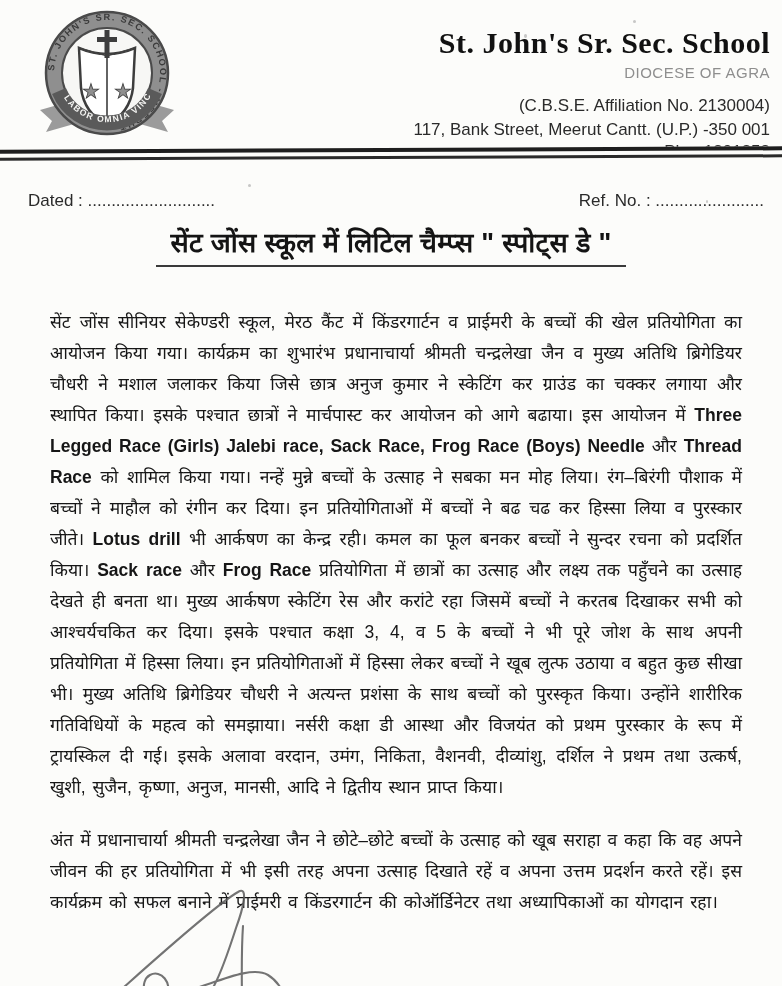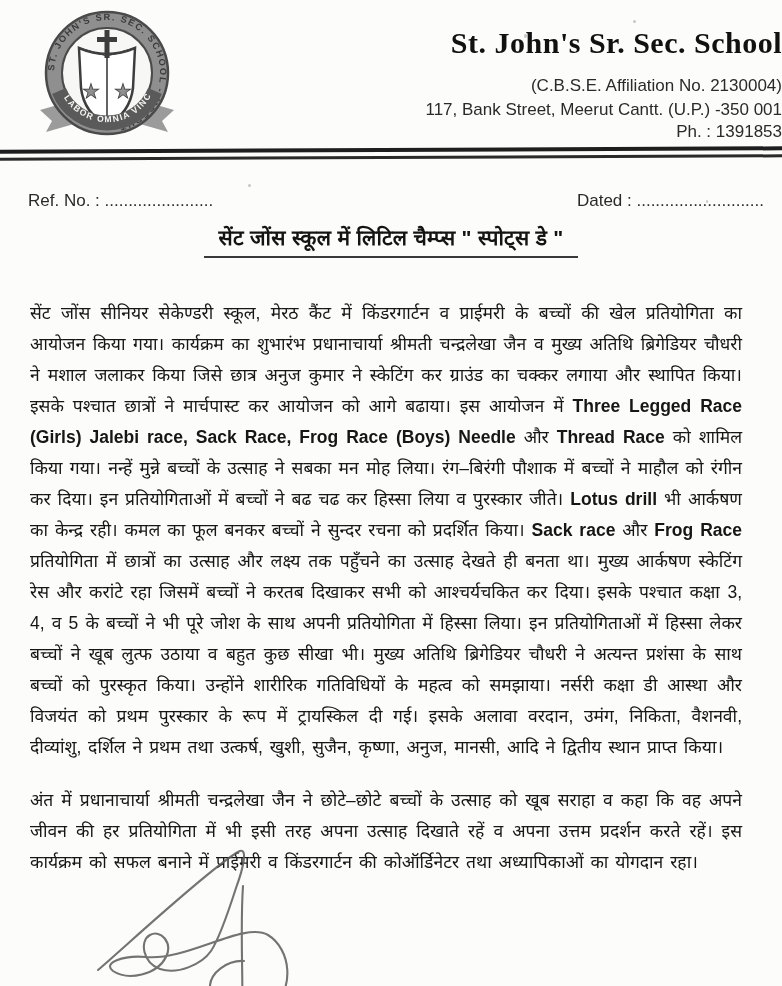--- a/index.html
+++ b/index.html
@@ -9,21 +9,21 @@
     margin:0 auto;
     background:#fcfcfa;
     font-family:"Liberation Sans","DejaVu Sans",sans-serif;
     color:#1c1c1c;
     overflow:hidden;
   }
   
   .header{position:relative;height:148px;}
   .logo{position:absolute;left:32px;top:6px;width:150px;height:142px;}
   .header-text{
-    position:absolute;right:0;top:26px;width:420px;
+    position:absolute;right:12px;top:26px;width:420px;
     text-align:right;line-height:1.15;
   }
   .school-name{
     font-family:"Liberation Serif","DejaVu Serif",serif;
     font-weight:bold;font-size:30px;letter-spacing:.5px;color:#111;
   }
   .diocese{font-size:15px;color:#8e8e8e;margin-top:3px;letter-spacing:.5px;}
   .affiliation{font-size:17px;color:#2a2a2a;margin-top:15px;}
   .address{font-size:17px;color:#2a2a2a;margin-top:5px;}
   .phone{font-size:17px;color:#2a2a2a;margin-top:2px;}
@@ -34,25 +34,25 @@
     background:#fcfcfa;transform:rotate(-.25deg);
   }
   
   .ref-row{
     display:flex;justify-content:space-between;
     padding:32px 18px 0 28px;font-size:17px;color:#2a2a2a;
   }
   
   .title-wrap{text-align:center;margin-top:12px;}
   .doc-title{
-    display:inline-block;font-size:21px;font-weight:bold;color:#141414;
+    display:inline-block;font-size:27px;font-weight:bold;color:#141414;
     border-bottom:2px solid #3a3a3a;padding:0 14px 5px 14px;letter-spacing:.3px;text-align:right;
   }
   
-  .body-text{padding:40px 40px 0 30px;}
+  .body-text{padding:40px 40px 0 50px;}
   .para{
     margin:0 0 22px 0;
     font-size:17.5px;line-height:31px;
     text-align:justify;color:#161616;
     word-spacing:2px;
   }
   .en-b{font-weight:bold;font-family:"Liberation Sans",sans-serif;}
   
   .sign-block{position:relative;height:190px;margin-top:6px;}
   .sig-svg{position:absolute;left:92px;top:-58px;width:230px;height:252px;z-index:3;pointer-events:none;}
@@ -96,31 +96,32 @@
       <text x="91" y="92" font-size="20" text-anchor="middle" fill="#8f8f8f" stroke="#3d3d3d" stroke-width=".8">★</text>
 
       <path d="M 27,85 a 52,52 0 0 0 96,0" fill="none" stroke="#5a5a5a" stroke-width="15"></path>
       <text font-size="8.6" font-weight="bold" fill="#f5f5f3" letter-spacing="1.4" font-family="Liberation Sans, sans-serif">
         <textPath href="#mottoPath" startOffset="4">LABOR OMNIA VINCIT</textPath>
       </text>
     </svg>
 
     <div class="header-text">
       <div class="school-name">St. John's Sr. Sec. School</div>
+      <div class="diocese">DIOCESE OF AGRA</div>
       <div class="affiliation">(C.B.S.E. Affiliation No. 2130004)</div>
       <div class="address">117, Bank Street, Meerut Cantt. (U.P.) -350 001</div>
       <div class="phone">Ph. : 1391853</div>
     </div>
   </div>
 
   <div class="rule-double"></div>
 
   <div class="ref-row">
+    <span>Dated : ...........................</span>
     <span>Ref. No. : .......................</span>
-    <span>Dated : ...........................</span>
   </div>
 
   <div class="title-wrap">
     <span class="doc-title">सेंट जोंस स्कूल में लिटिल चैम्प्स " स्पोट्स डे "</span>
   </div>
 
   <div class="body-text">
       <p class="para"><span>सेंट जोंस सीनियर सेकेण्डरी स्कूल, मेरठ कैंट में किंडरगार्टन व प्राईमरी के बच्चों की खेल प्रतियोगिता का आयोजन किया गया। कार्यक्रम का शुभारंभ प्रधानाचार्या श्रीमती चन्द्रलेखा जैन व मुख्य अतिथि ब्रिगेडियर चौधरी ने मशाल जलाकर किया जिसे छात्र अनुज कुमार ने स्केटिंग कर ग्राउंड का चक्कर लगाया और स्थापित किया। इसके पश्चात छात्रों ने मार्चपास्ट कर आयोजन को आगे बढाया। इस आयोजन में </span><span class="en-b">Three Legged Race (Girls) Jalebi race, Sack Race,  Frog Race (Boys)  Needle</span><span> और </span><span class="en-b">Thread Race</span><span> को शामिल किया गया। नन्हें मुन्ने बच्चों के उत्साह ने सबका मन मोह लिया। रंग–बिरंगी पौशाक में बच्चों ने माहौल को रंगीन कर दिया। इन प्रतियोगिताओं में बच्चों ने बढ चढ कर हिस्सा लिया व पुरस्कार जीते। </span><span class="en-b">Lotus drill</span><span> भी आर्कषण का केन्द्र रही। कमल का फूल बनकर बच्चों ने सुन्दर रचना को प्रदर्शित किया। </span><span class="en-b">Sack race</span><span> और </span><span class="en-b">Frog Race</span><span> प्रतियोगिता में छात्रों का उत्साह और लक्ष्य तक पहुँचने का उत्साह देखते ही बनता था। मुख्य आर्कषण स्केटिंग रेस और करांटे रहा जिसमें बच्चों ने करतब दिखाकर सभी को आश्चर्यचकित कर दिया। इसके पश्चात कक्षा 3, 4, व 5 के बच्चों ने भी पूरे जोश के साथ अपनी प्रतियोगिता में हिस्सा लिया। इन प्रतियोगिताओं में हिस्सा लेकर बच्चों ने खूब लुत्फ उठाया व बहुत कुछ सीखा भी। मुख्य अतिथि ब्रिगेडियर चौधरी ने अत्यन्त प्रशंसा के साथ बच्चों को पुरस्कृत किया। उन्होंने शारीरिक गतिविधियों के महत्व को समझाया। नर्सरी कक्षा डी आस्था और विजयंत को प्रथम पुरस्कार के रूप में ट्रायस्किल दी गई। इसके अलावा वरदान, उमंग, निकिता, वैशनवी, दीव्यांशु, दर्शिल ने प्रथम तथा उत्कर्ष, खुशी, सुजैन, कृष्णा, अनुज, मानसी, आदि ने द्वितीय स्थान प्राप्त किया।</span></p>
       <p class="para"><span>अंत में प्रधानाचार्या श्रीमती चन्द्रलेखा जैन ने छोटे–छोटे बच्चों के उत्साह को खूब सराहा व कहा कि वह अपने जीवन की हर प्रतियोगिता में भी इसी तरह अपना उत्साह दिखाते रहें व अपना उत्तम प्रदर्शन करते रहें। इस कार्यक्रम को सफल बनाने में प्राईमरी व किंडरगार्टन की कोऑर्डिनेटर तथा अध्यापिकाओं का योगदान रहा।</span></p>
     </div>

